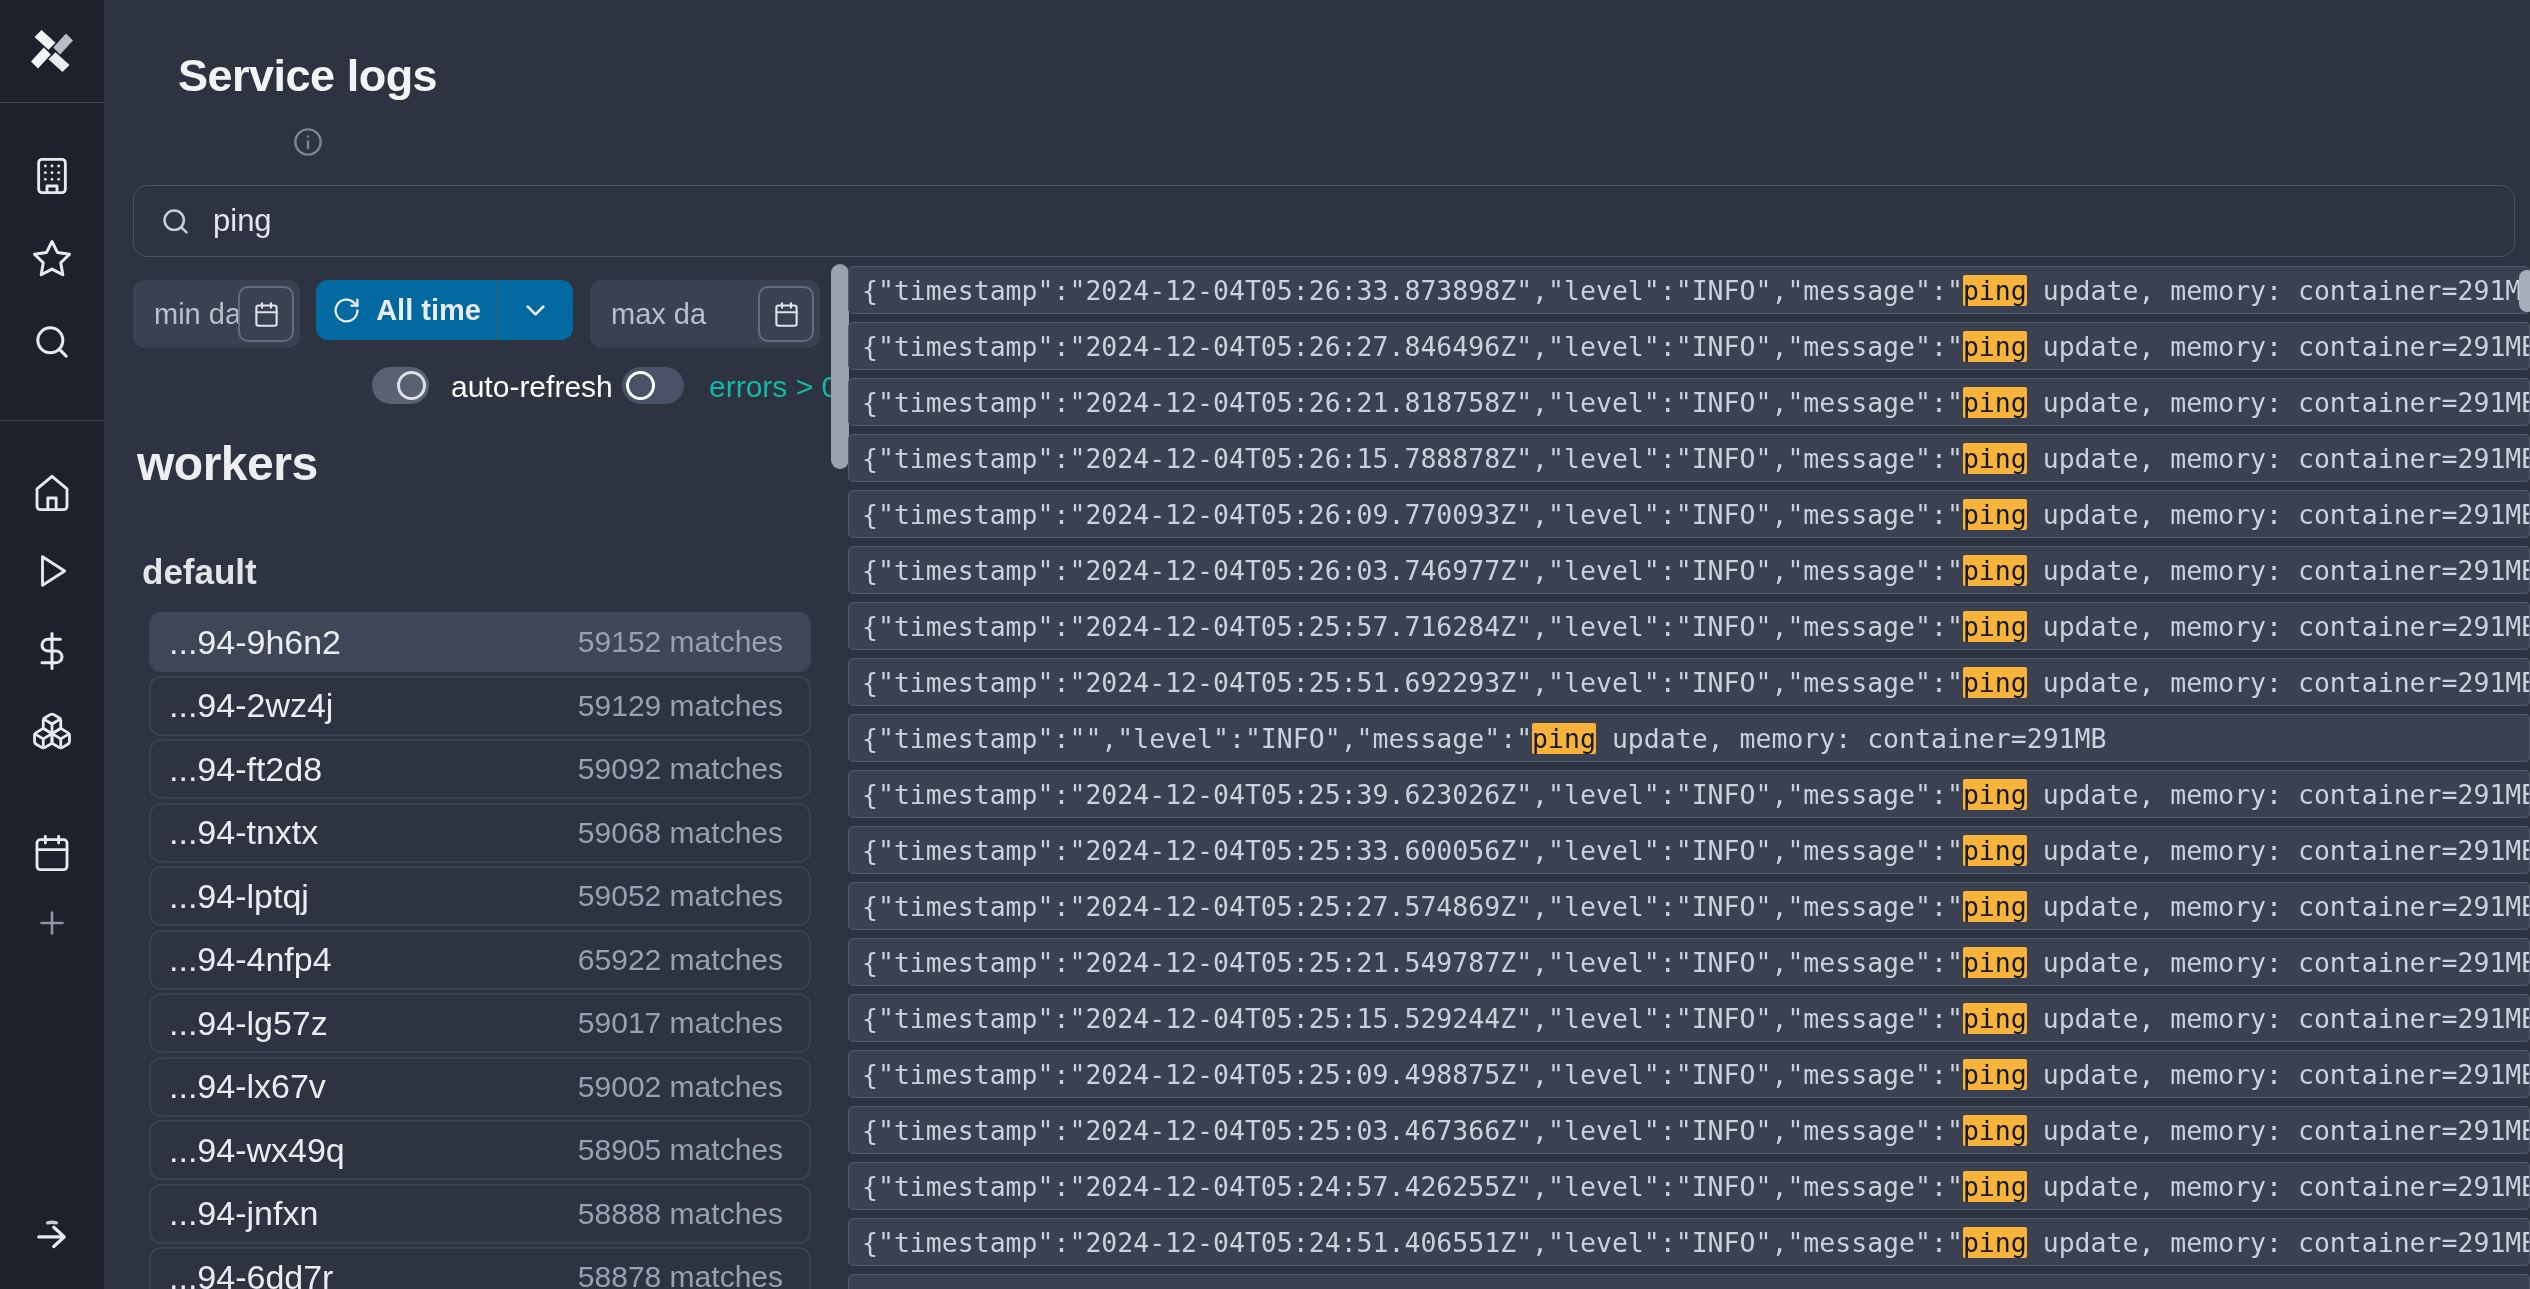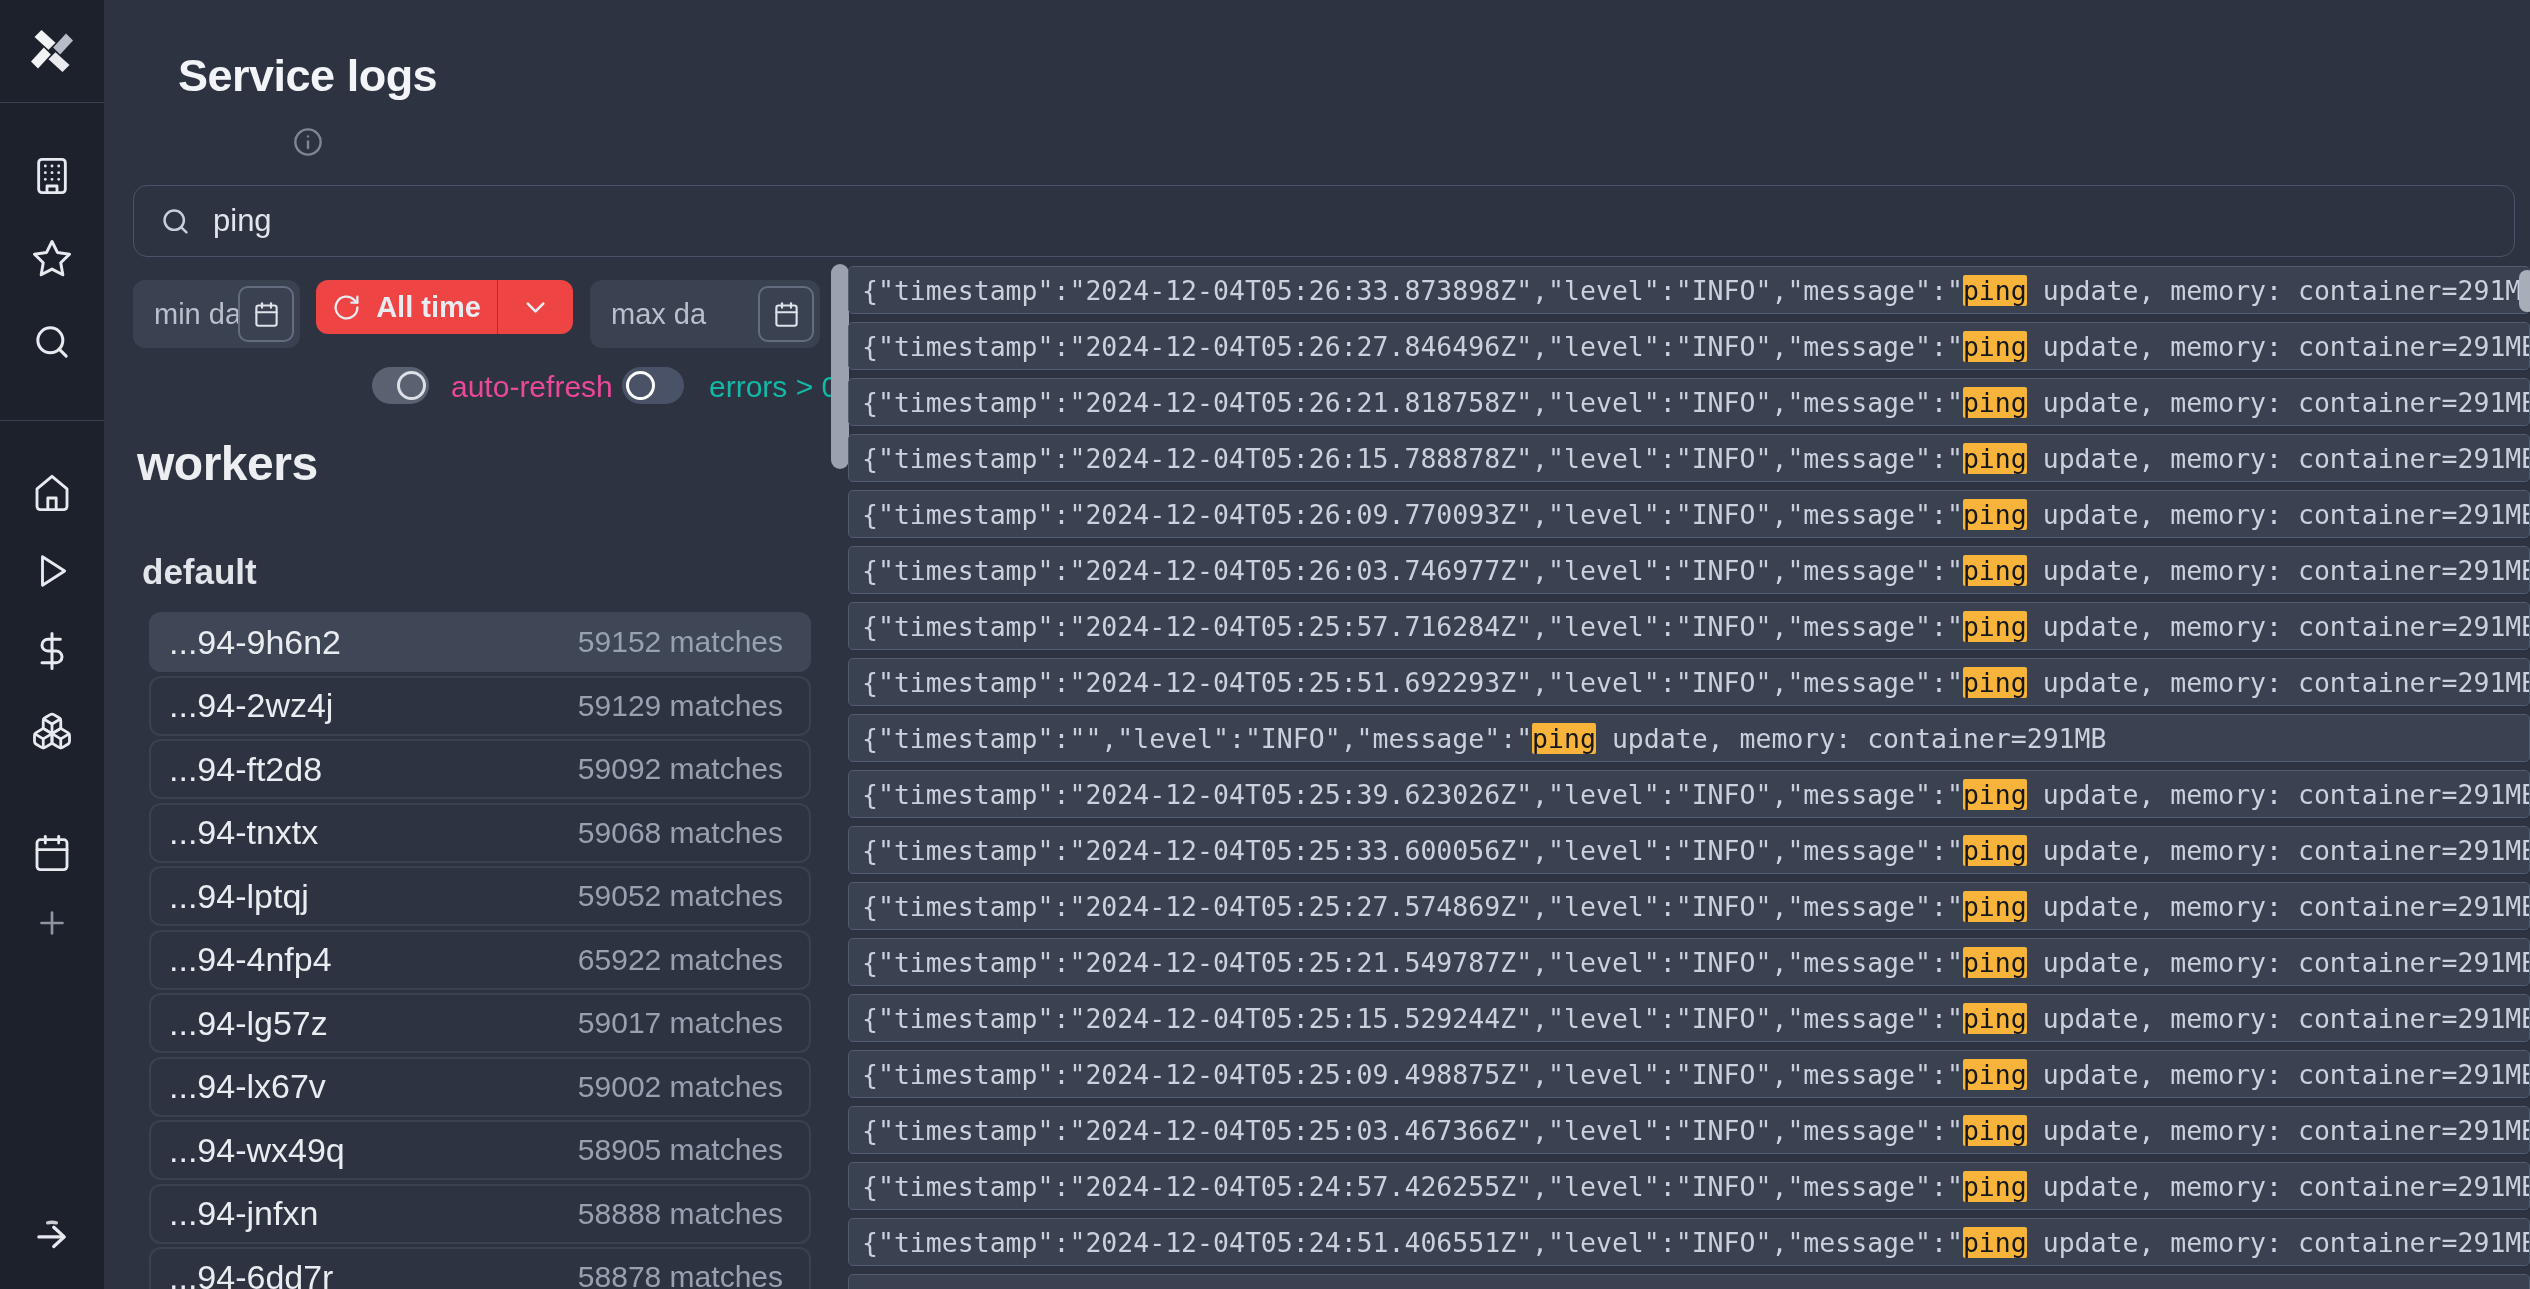--- a/index.html
+++ b/index.html
@@ -72,22 +72,22 @@
   .cal-btn {
     position: absolute; right: 6px; top: 6px; width: 56px; height: 56px;
     border: 2px solid #646d80; border-radius: 10px; background: #3a4150;
     display: flex; align-items: center; justify-content: center;
     color: #dfe3ea; cursor: pointer;
   }
   .min-date { left: 29px; width: 167px; }
   .max-date { left: 486px; width: 230px; }
 
   .timerange {
-    position: absolute; left: 212px; top: 280px; width: 257px; height: 54px;
-    background: #ef4444; border-radius: 12px;
+    position: absolute; left: 212px; top: 280px; width: 257px; height: 60px;
+    background: #0369a1; border-radius: 12px;
     display: flex; align-items: stretch; overflow: hidden;
   }
   .tr-main {
     flex: 1; display: flex; align-items: center; justify-content: center; gap: 15px;
     font-size: 29px; font-weight: 600; color: #e9ecf1; cursor: pointer;
   }
   .tr-sep { width: 1px; background: #4c5668; }
   .tr-chevron {
     width: 75px; display: flex; align-items: center; justify-content: center;
     color: #e9ecf1; cursor: pointer; background: transparent; border: none;
@@ -99,21 +99,21 @@
   }
   .toggle .knob {
     position: absolute; top: 4px; width: 29px; height: 29px; border-radius: 50%;
     border: 3px solid #dde1e7; background: transparent;
   }
   .toggle-auto { left: 268px; width: 57px; background: #5a6170; }
   .toggle-auto .knob { right: 3px; }
   .toggle-errors { left: 518px; width: 62px; background: #4a5268; }
   .toggle-errors .knob { left: 4px; border-color: #ffffff; }
   .toggle-label { position: absolute; top: 370px; font-size: 30px; }
-  .lbl-auto { left: 347px; color: #ec4899; }
+  .lbl-auto { left: 347px; color: #ffffff; }
   .lbl-errors { left: 605px; color: #14b8a6; text-align: center; }
 
   
   .workers-heading {
     position: absolute; left: 33px; top: 436px;
     font-size: 48px; font-weight: 800; color: #eceef2; letter-spacing: -0.5px; text-align: right;
   }
   .group-heading {
     position: absolute; left: 38px; top: 552px;
     font-size: 35px; font-weight: 600; color: #e2e5ea;

